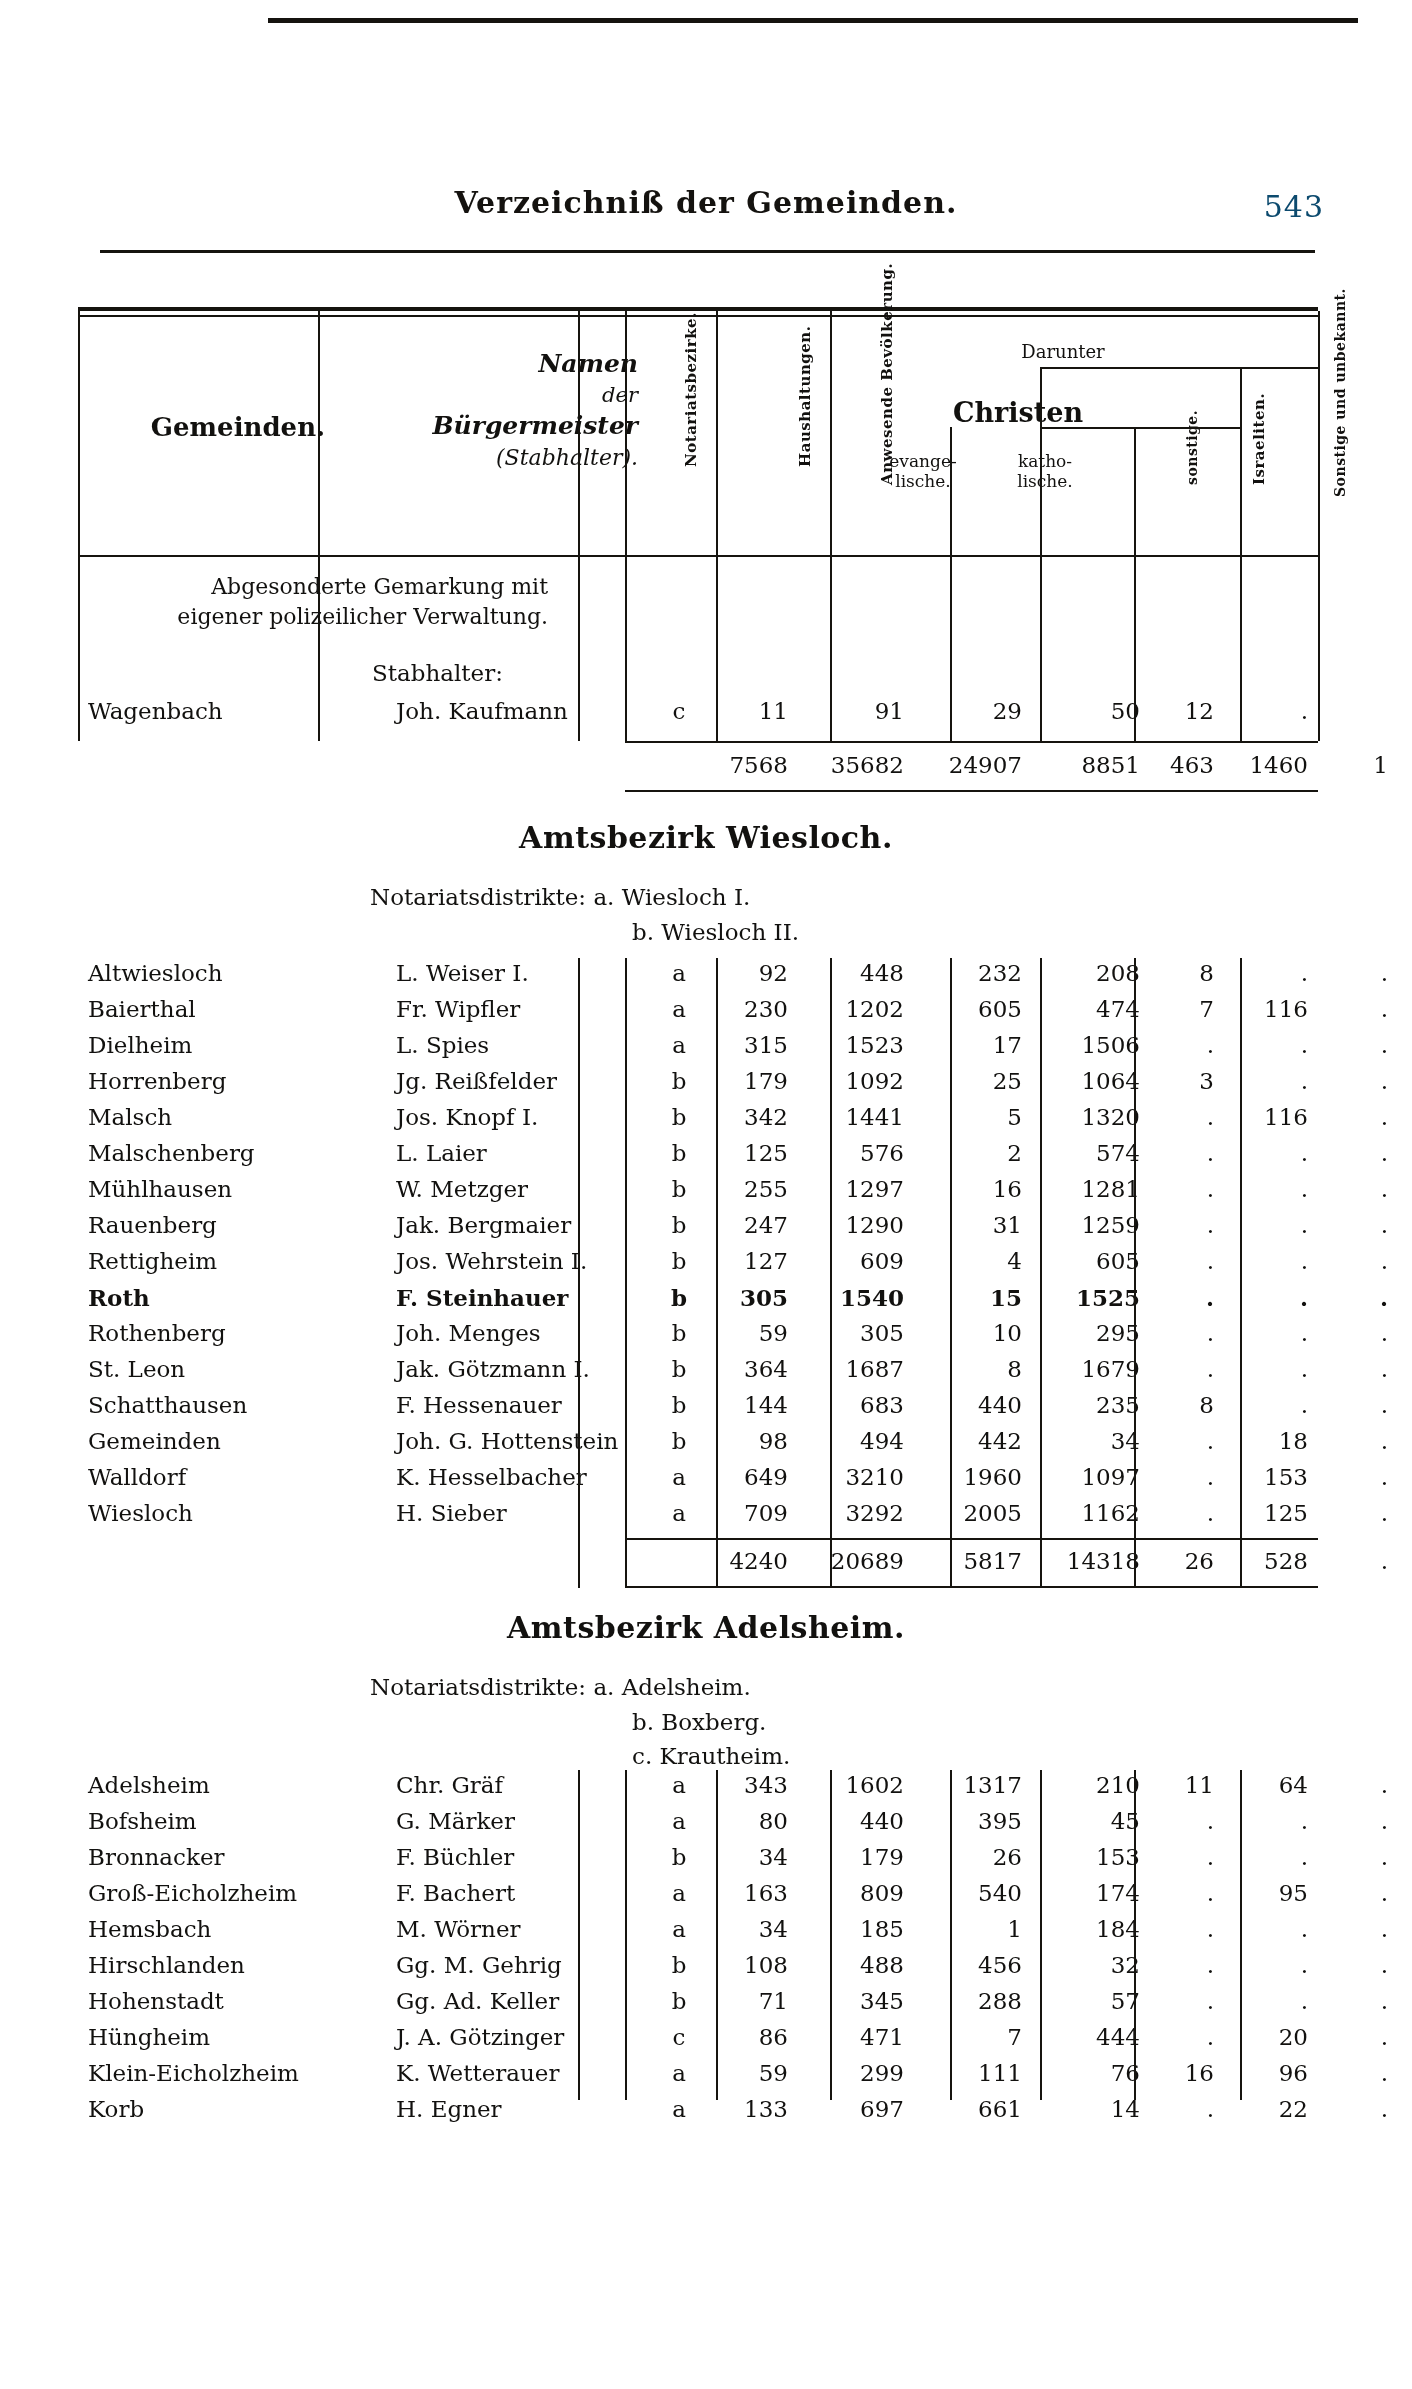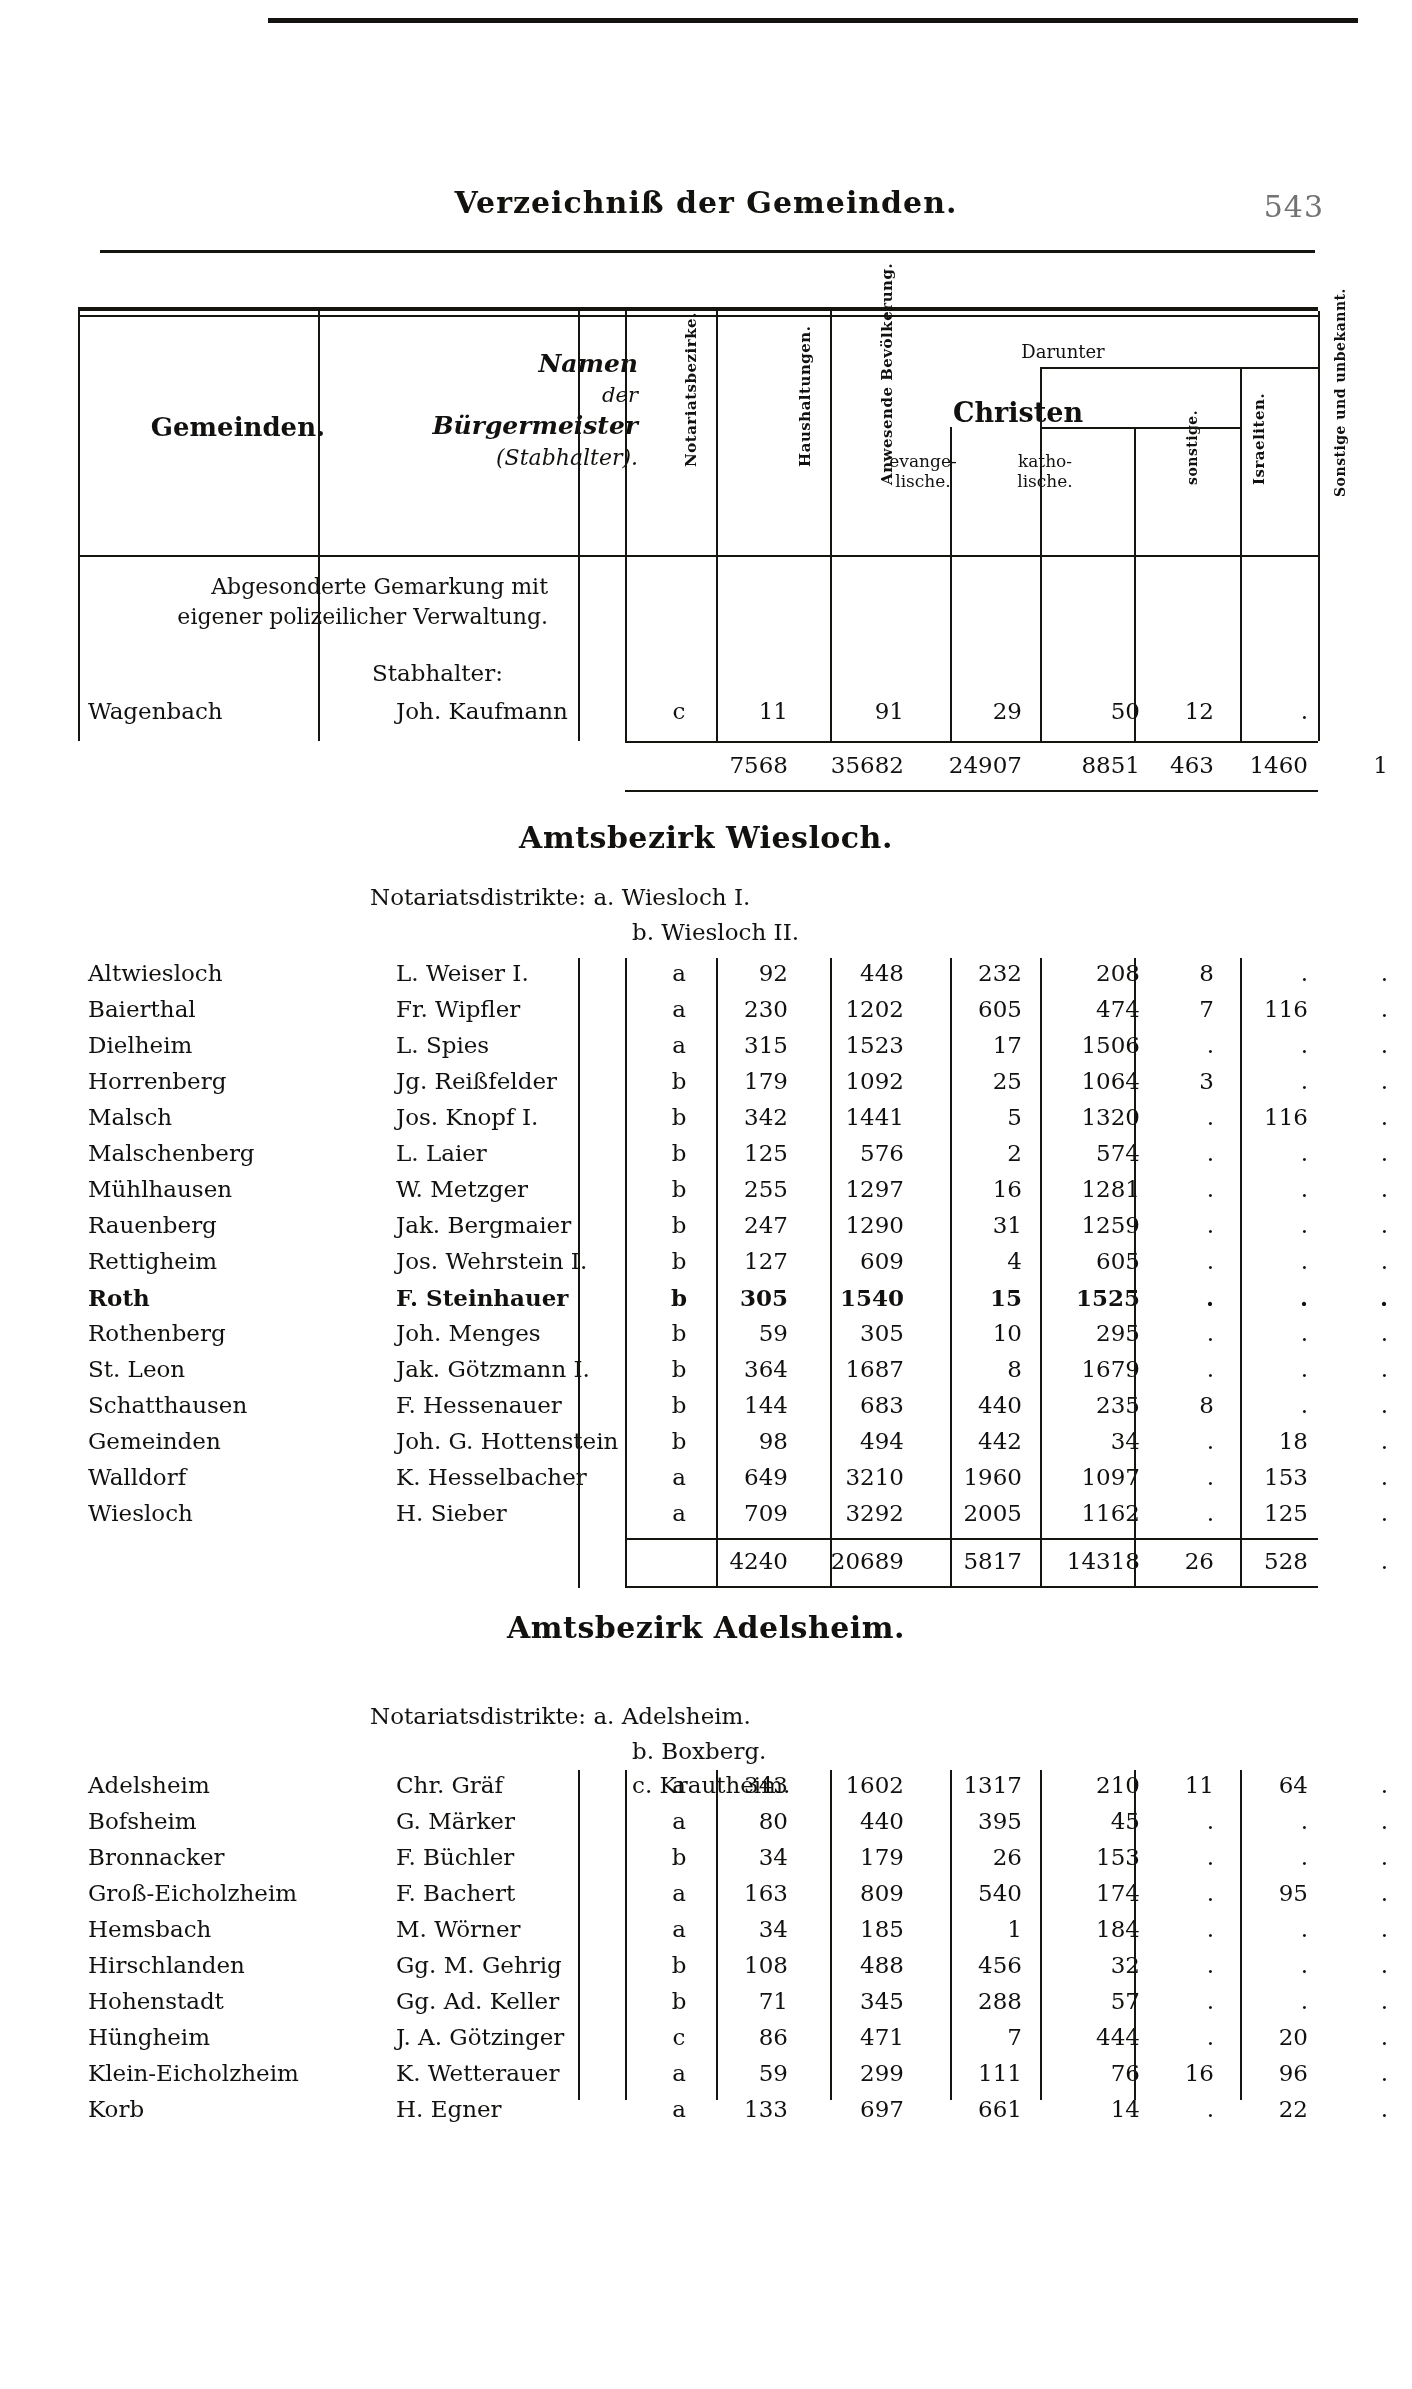--- a/index.html
+++ b/index.html
@@ -42,21 +42,21 @@
     font-weight: bold;
     font-size: 30px;
     letter-spacing: 1px;
     color: #14120f;
   }
   .head-pageno {
     position: absolute;
     right: 88px; top: 4px;
     font-size: 30px;
     letter-spacing: 1px;
-    color: #737373;
+    color: #0c4a6e;
   }
   .rule {
     position: absolute;
     background: #16140f;
   }
   .rule-under-head {
     left: 100px; top: 250px; width: 1215px; height: 3px;
   }
   .rule-table-top {
     left: 78px; top: 307px; width: 1240px; height: 4px;
@@ -499,21 +499,21 @@
     <div class="c-num n2">20689</div>
     <div class="c-num n3">5817</div>
     <div class="c-num n4">14318</div>
     <div class="c-num n5">26</div>
     <div class="c-num n6">528</div>
     <div class="c-num n7">.</div>
   </div>
   <div class="hline" style="left:625px; top:1586px; width:693px;"></div>
 
   <div class="secttitle" style="top:1610px;">Amtsbezirk Adelsheim.</div>
-  <div class="notariat" style="left:370px; top:1670px;margin-top:29px;">
+  <div class="notariat" style="left:370px; top:1670px;">
     <span>Notariatsdistrikte:</span>
     <span>a. Adelsheim.</span><br>
     <span style="display:inline-block; width:262px;"></span><span>b. Boxberg.</span><br>
     <span style="display:inline-block; width:262px;"></span><span>c. Krautheim.</span>
   </div>
 
   <div id="adelsheim-rows">
       <div class="drow" style="top: 1772px;">
         <div class="c-gem">Adelsheim</div>
         <div class="c-bm">Chr. Gräf</div>

